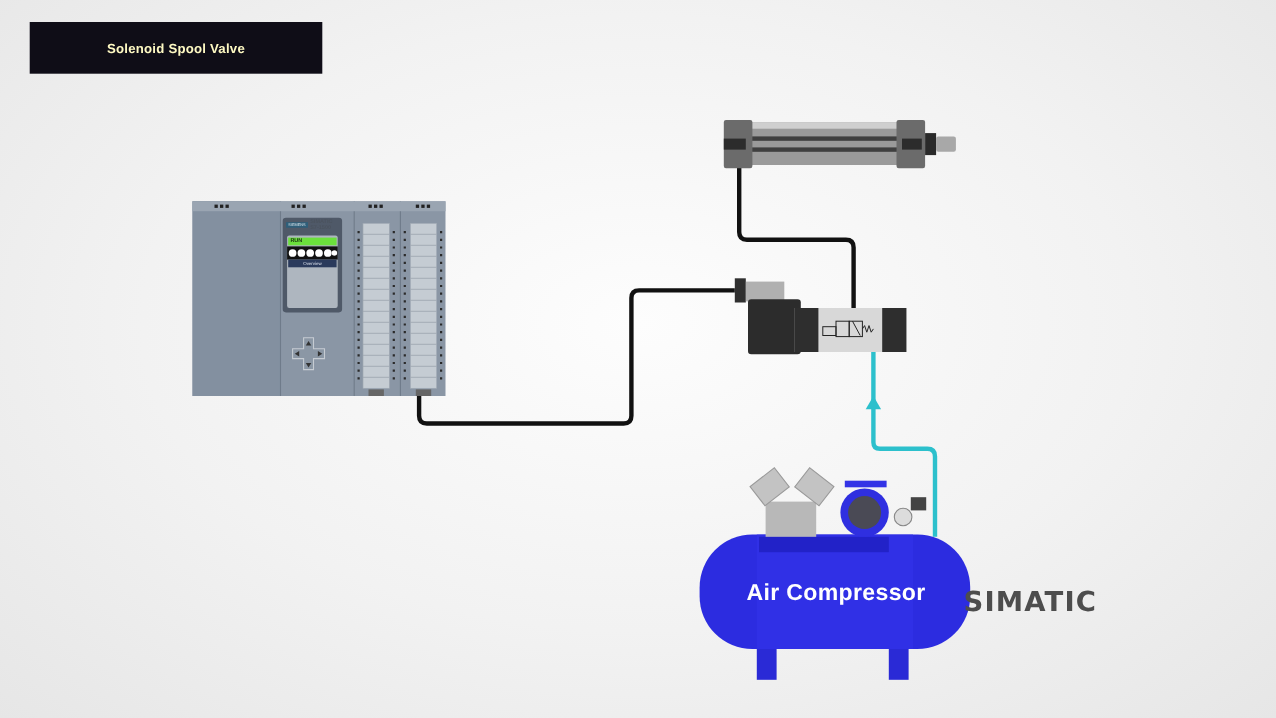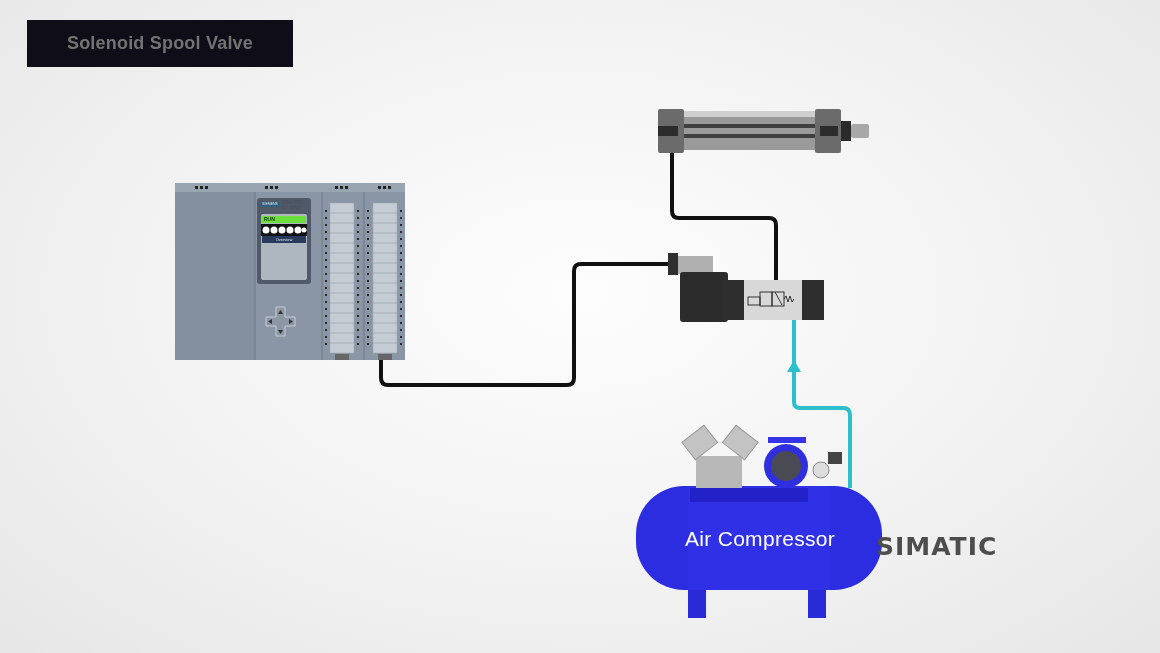--- a/index.html
+++ b/index.html
@@ -3,27 +3,27 @@
 <meta charset="utf-8">
 <style>
   html, body { margin: 0; padding: 0; }
   body {
     width: 1160px; height: 653px; overflow: hidden; position: relative;
     background: radial-gradient(ellipse at 50% 45%, #fdfdfd 0%, #f2f2f2 55%, #e6e6e6 100%);
     font-family: "Liberation Sans", sans-serif;
   }
   .title-box {
     position: absolute; left: 27px; top: 20px; width: 266px; height: 47px;
-    background: #0f0d17; color: #737373; display: flex; align-items: center; justify-content: center;
-    font-weight: bold; font-size: 18px; letter-spacing: 0.2px;
+    background: #0f0d17; color: #fef9c3; display: flex; align-items: center; justify-content: center;
+    font-weight: bold; font-size: 12px; letter-spacing: 0.2px;
   }
   svg.scene { position: absolute; left: 0; top: 0; }
   .compressor-label {
     position: absolute; left: 660px; top: 527px; width: 200px; text-align: center;
-    color: #fff; font-weight: normal; font-size: 21px; letter-spacing: 0.3px;
+    color: #fff; font-weight: bold; font-size: 21px; letter-spacing: 0.3px;
   }
   .brand {
     position: absolute; left: 876px; top: 532px;
     color: #4d4d4d; font-weight: bold; font-size: 25px; letter-spacing: 1px;
     font-family: "DejaVu Sans", sans-serif;
   }
   .plc-brand {
     position: absolute; left: 260px; top: 202px; width: 20px; height: 5px;
     background: #2f5f7a; color: #dfe8ee; font-size: 3.5px; line-height: 5px; text-align: center;
     overflow: hidden;

